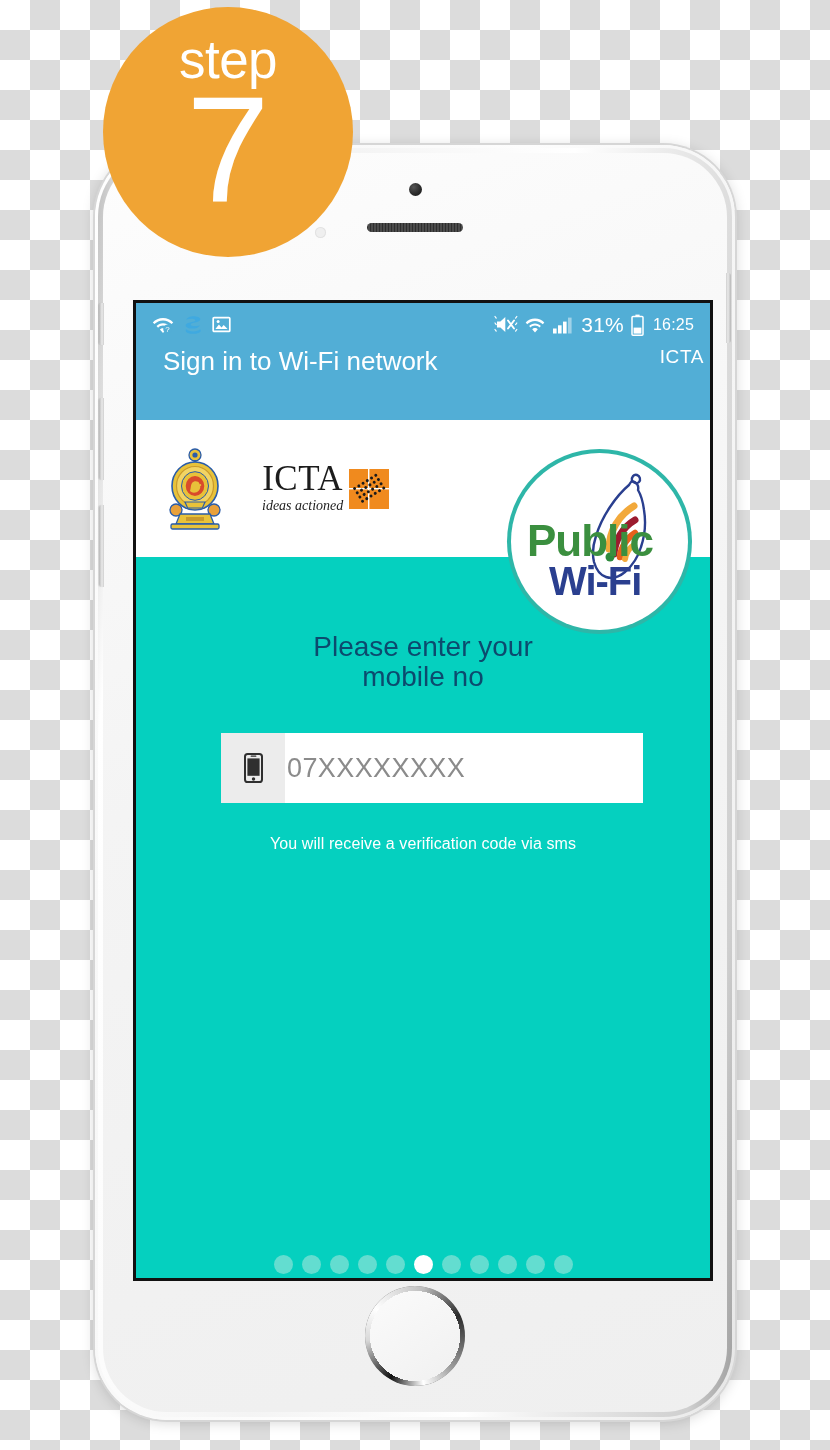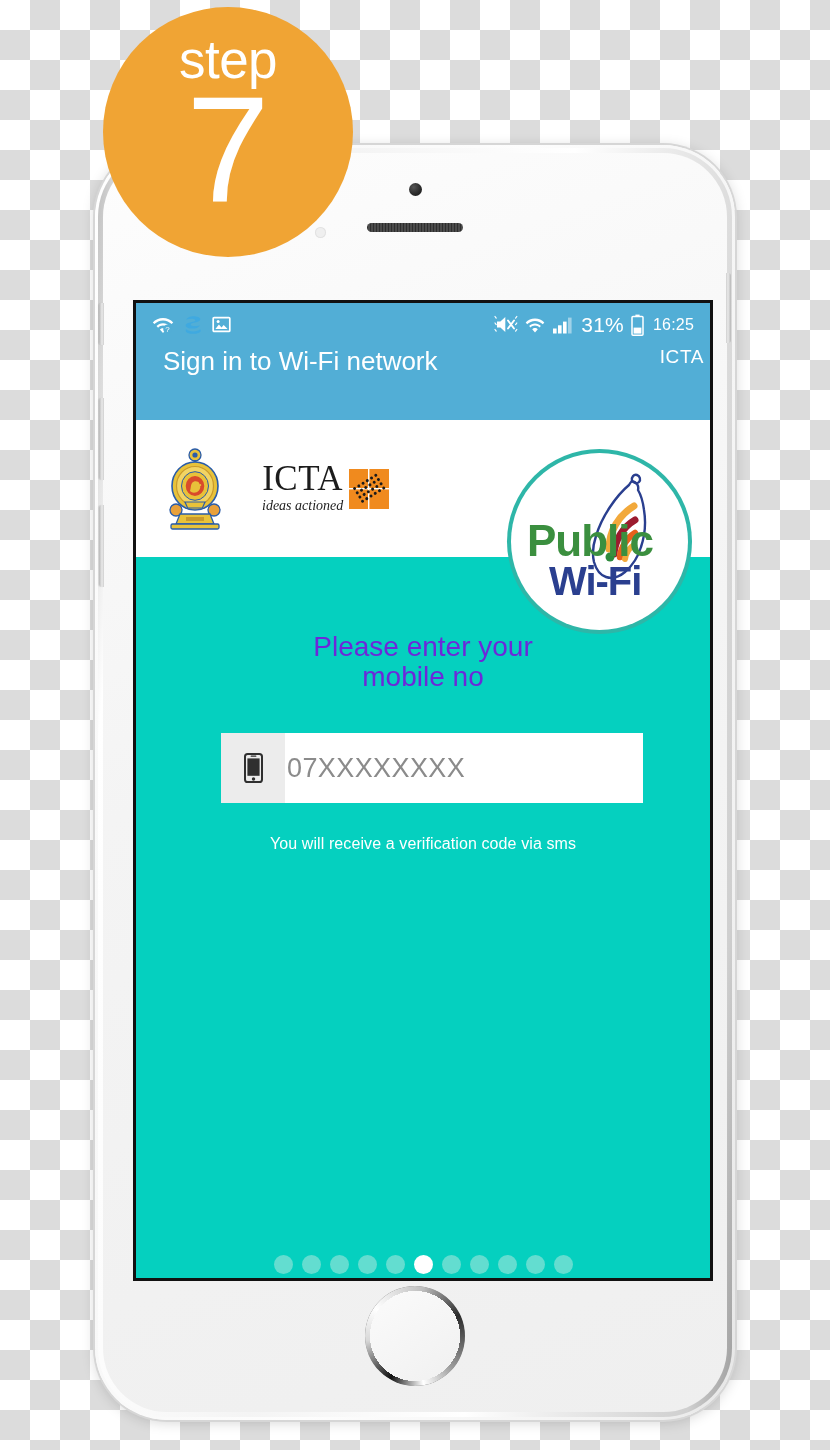--- a/index.html
+++ b/index.html
@@ -186,21 +186,21 @@
     z-index: 5;
     overflow: hidden;
   }
   #pwifi-badge svg { position: absolute; left: 0; top: 0; }
 
   
   #content { position: relative; background: #05D0BF; height: 745px; }
 
   #prompt {
     text-align: center;
-    color: #6d28d9;
+    color: #0c4a6e;
     font-size: 28px;
     line-height: 1.08;
     padding-top: 75px;
   }
 
   #phone-field {
     margin: 41px auto 0;
     width: 404px;
     height: 70px;
     background: #ffffff;

